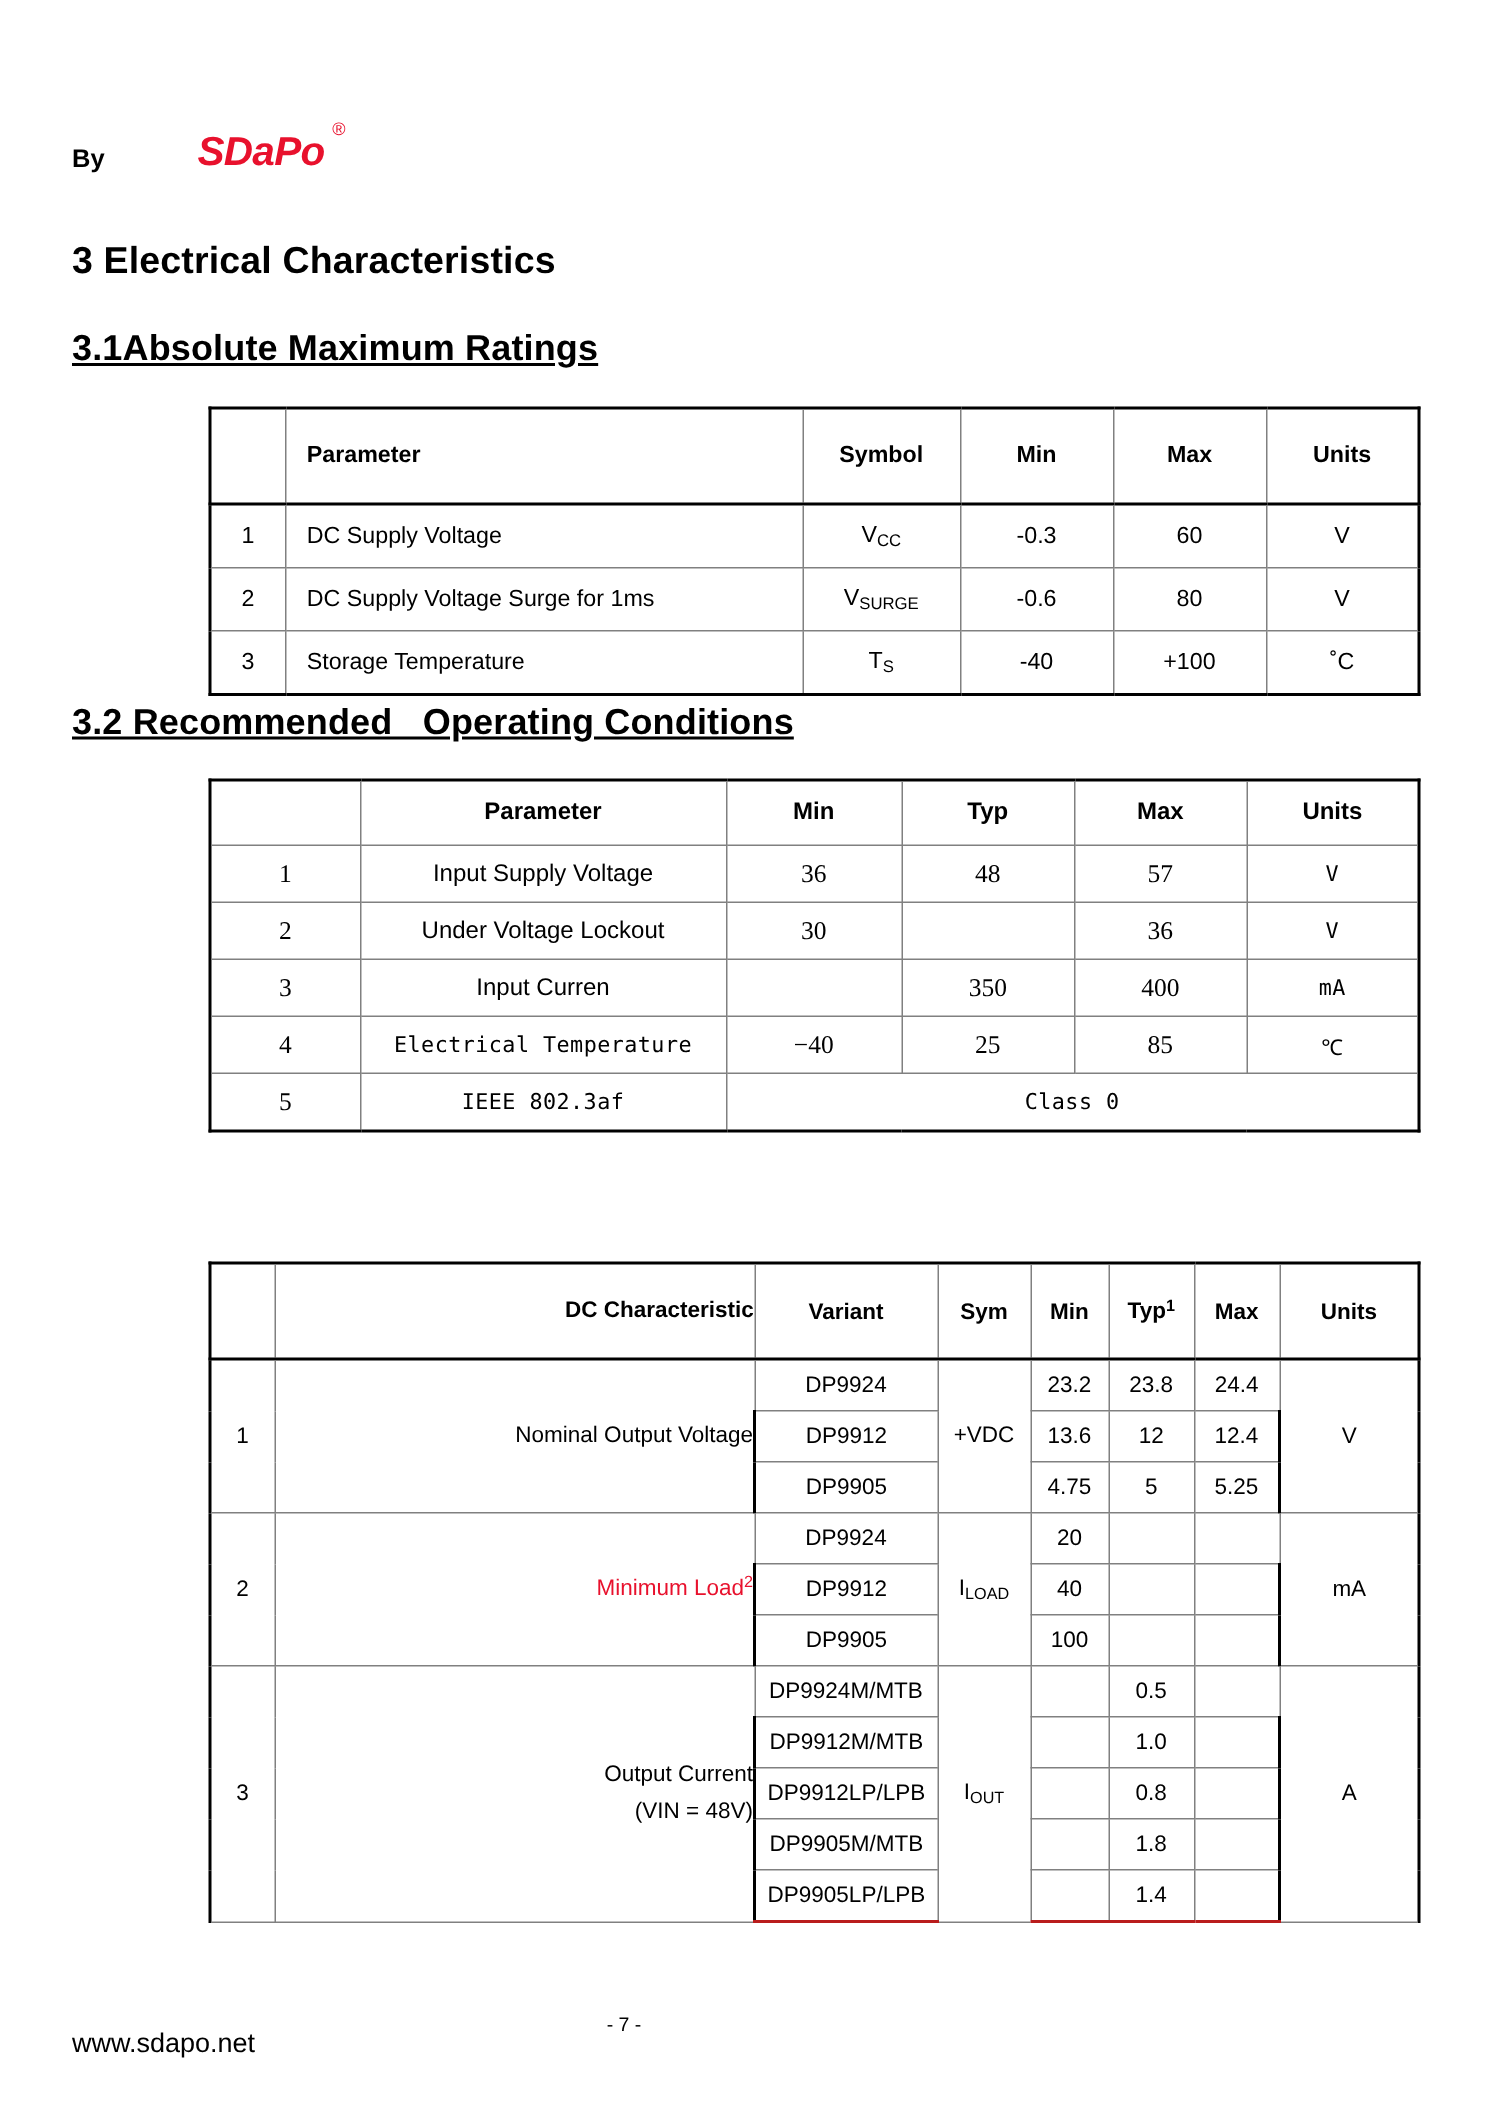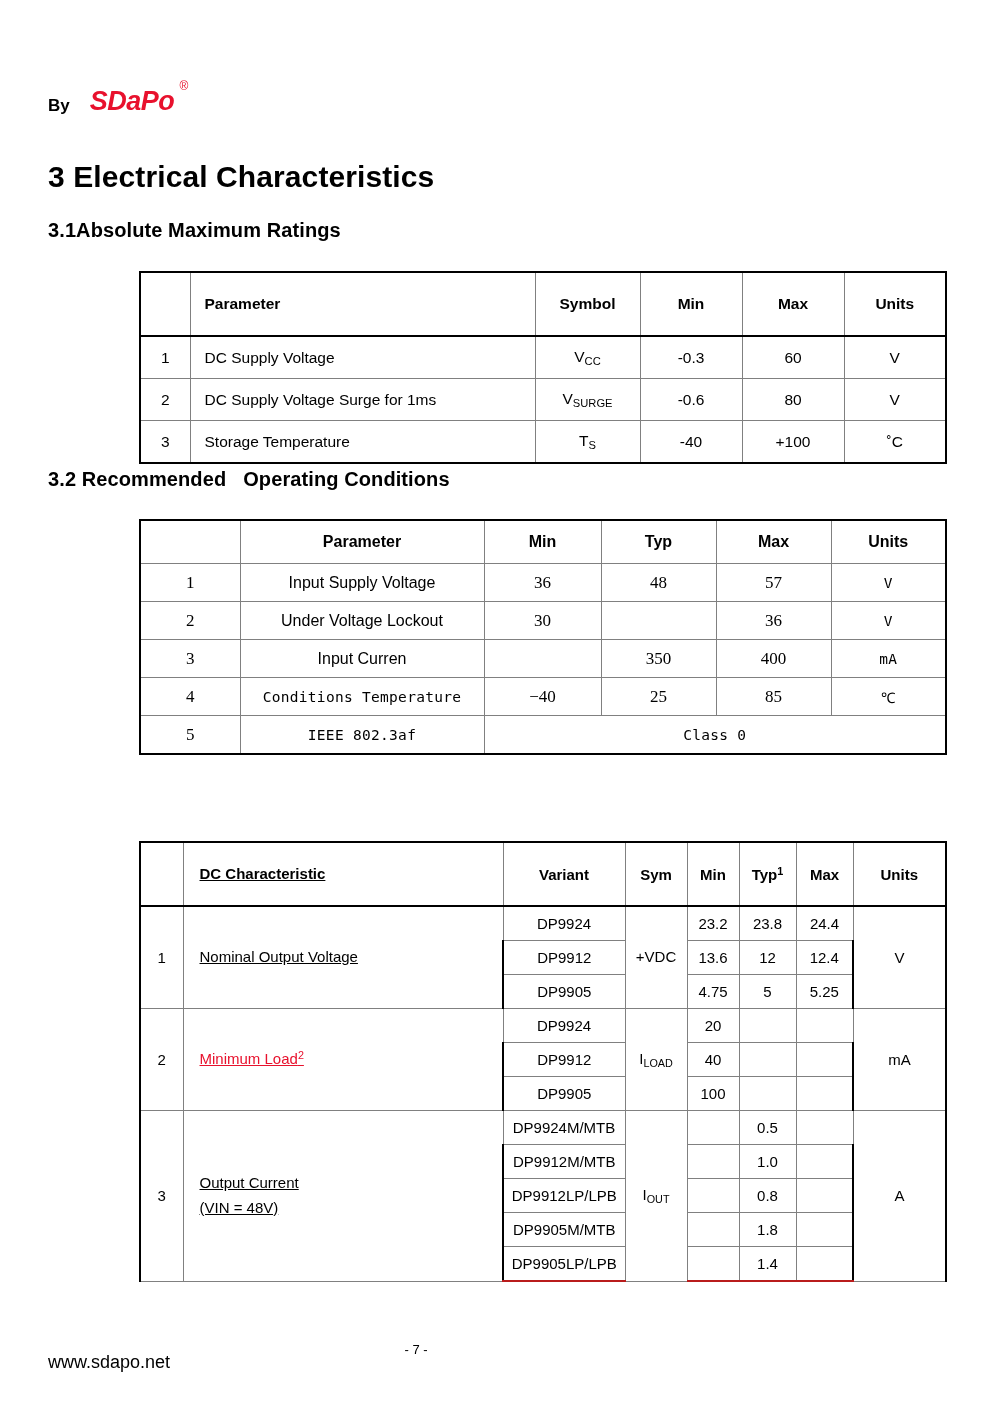--- a/index.html
+++ b/index.html
@@ -47,20 +47,21 @@
     position: relative;
     margin-left: 20px;
   }
   .brand-logo {
     font-size: 27px;
     font-weight: bold;
     font-style: italic;
     color: #e8112d;
     letter-spacing: -0.5px;
     line-height: 1;
+    margin-left: 42px;
   }
   .brand-reg {
     position: absolute;
     right: -14px;
     top: -9px;
     font-size: 12px;
     color: #e8112d;
     font-style: normal;
     font-weight: normal;
   }
@@ -79,31 +80,32 @@
   .hdr-sub {
     font-size: 16px;
     font-weight: bold;
     line-height: 1.45;
   }
 
   
   .h2 {
     position: absolute;
     left: 48px;
-    font-size: 30px;
+    font-size: 25px;
     font-weight: bold;
     letter-spacing: 0.1px;
   }
   .h3 {
     position: absolute;
     left: 48px;
-    font-size: 20px;
+    font-size: 24px;
     font-weight: bold;
     letter-spacing: 0.1px;
     white-space: pre;
+    text-decoration: underline;
   }
 
   
   table {
     border-collapse: collapse;
     table-layout: fixed;
     position: absolute;
     margin-left: 42px;
   }
   td, th {
@@ -173,21 +175,21 @@
   #tbl-dc td { height: 33px; }
   #tbl-dc .hdr-row td {
     font-weight: bold;
     height: 62px;
     border-bottom: 2px solid #000;
   }
   #tbl-dc tr:first-child td { border-top: 2px solid #000; }
   #tbl-dc tr td:first-child { border-left: 2px solid #000; }
   #tbl-dc tr td:last-child  { border-right: 2px solid #000; }
   #tbl-dc tr:last-child td  { border-bottom: 2px solid #b91c1c; }
-  #tbl-dc .c-char { text-align: left; padding-left: 16px; line-height: 1.65; text-decoration: underline; }
+  #tbl-dc .c-char { text-align: right; padding-left: 16px; line-height: 1.65; }
   #tbl-dc .grp-top td { border-top: 1.5px solid #333; }
   .red { color: #e8112d; }
 
   
   .footer {
     position: absolute;
     left: 0;
     bottom: 0;
     width: 832px;
     height: 90px;
@@ -308,21 +310,21 @@
       <tr>
         <td class="serifish">3</td>
         <td>Input Curren</td>
         <td class="serifish"></td>
         <td class="serifish">350</td>
         <td class="serifish">400</td>
         <td class="monoish">mA</td>
       </tr>
       <tr>
         <td class="serifish">4</td>
-        <td class="monoish">Conditions Temperature</td>
+        <td class="monoish">Electrical Temperature</td>
         <td class="serifish">−40</td>
         <td class="serifish">25</td>
         <td class="serifish">85</td>
         <td class="monoish">℃</td>
       </tr>
       <tr>
         <td class="serifish">5</td>
         <td class="monoish">IEEE 802.3af</td>
         <td class="monoish" colspan="4">Class 0</td>
       </tr>

